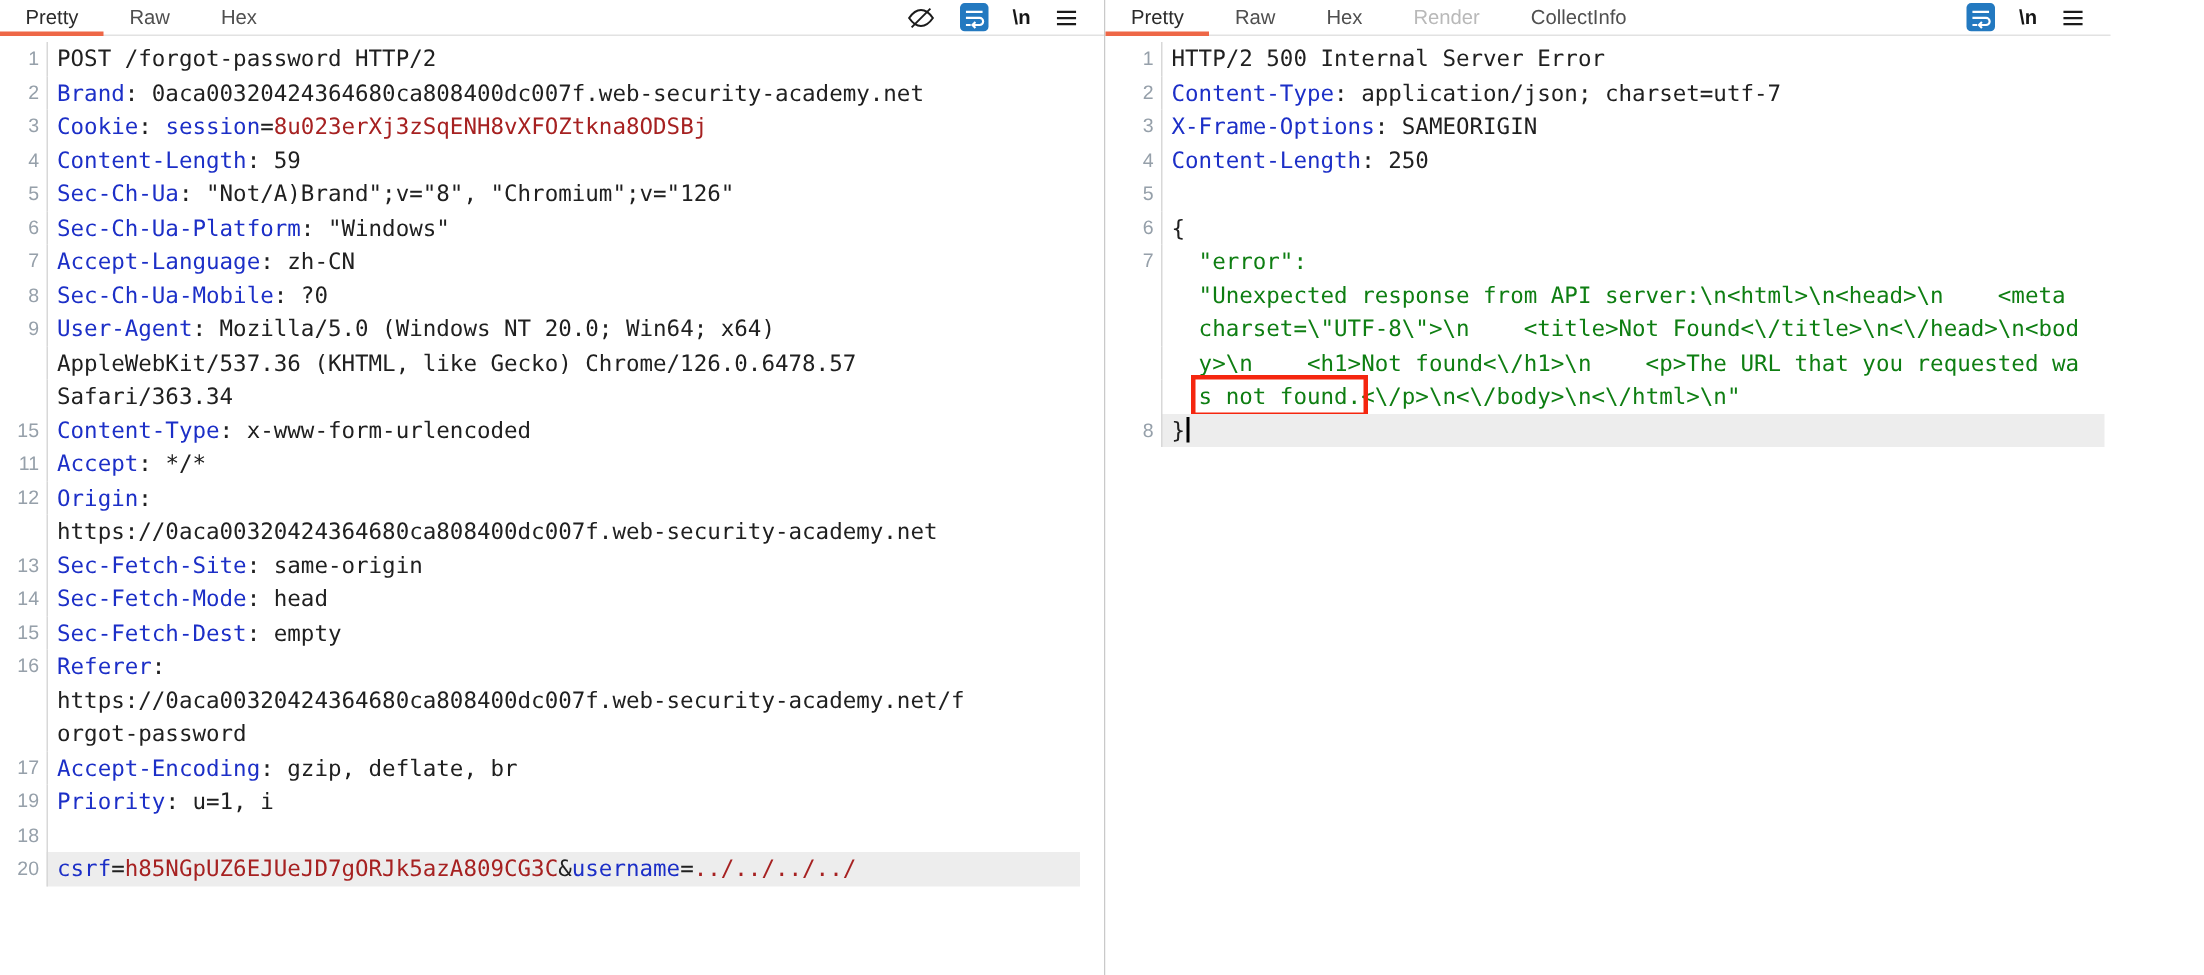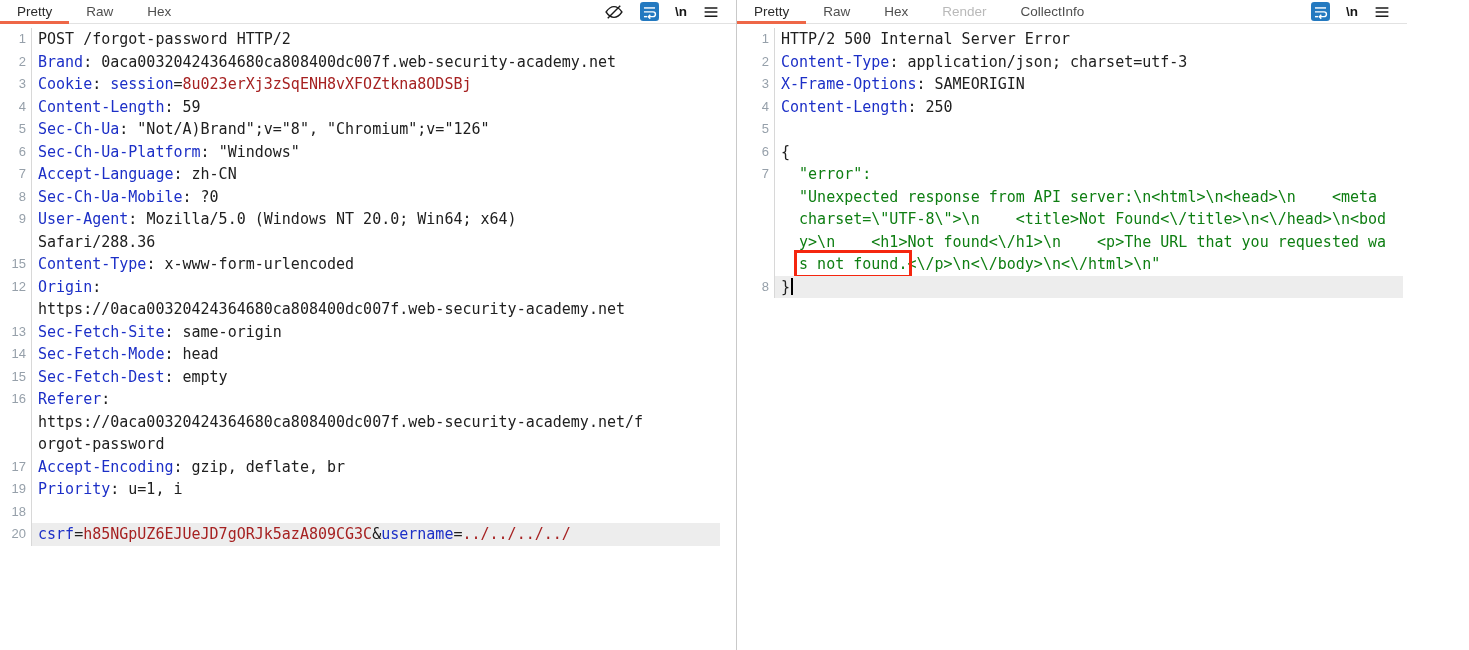--- a/index.html
+++ b/index.html
@@ -98,25 +98,33 @@
         <div class="row">
           <span class="ln">8</span>
           <span class="code"><span class="seg name">Sec-Ch-Ua-Mobile</span><span class="seg plain">: </span><span class="seg plain">?0</span></span>
         </div>
         <div class="row">
           <span class="ln">9</span>
           <span class="code"><span class="seg name">User-Agent</span><span class="seg plain">: </span><span class="seg plain">Mozilla/5.0 (Windows NT 20.0; Win64; x64)</span></span>
         </div>
         <div class="row">
           <span class="ln"></span>
-          <span class="code"><span class="seg plain">Safari/288.36</span></span>
+          <span class="code"><span class="seg plain">AppleWebKit/537.36 (KHTML, like Gecko) Chrome/126.0.6478.57</span></span>
+        </div>
+        <div class="row">
+          <span class="ln"></span>
+          <span class="code"><span class="seg plain">Safari/363.34</span></span>
         </div>
         <div class="row">
           <span class="ln">15</span>
           <span class="code"><span class="seg name">Content-Type</span><span class="seg plain">: </span><span class="seg plain">x-www-form-urlencoded</span></span>
+        </div>
+        <div class="row">
+          <span class="ln">11</span>
+          <span class="code"><span class="seg name">Accept</span><span class="seg plain">: </span><span class="seg plain">*/*</span></span>
         </div>
         <div class="row">
           <span class="ln">12</span>
           <span class="code"><span class="seg name">Origin</span><span class="seg plain">:</span></span>
         </div>
         <div class="row">
           <span class="ln"></span>
           <span class="code"><span class="seg plain">https://0aca00320424364680ca808400dc007f.web-security-academy.net</span></span>
         </div>
         <div class="row">
@@ -188,21 +196,21 @@
           </span>
         </div>
       </div>
     <div class="content">
         <div class="row">
           <span class="ln">1</span>
           <span class="code"><span class="seg plain">HTTP/2 500 Internal Server Error</span></span>
         </div>
         <div class="row">
           <span class="ln">2</span>
-          <span class="code"><span class="seg name">Content-Type</span><span class="seg plain">: </span><span class="seg plain">application/json; charset=utf-3</span></span>
+          <span class="code"><span class="seg name">Content-Type</span><span class="seg plain">: </span><span class="seg plain">application/json; charset=utf-7</span></span>
         </div>
         <div class="row">
           <span class="ln">3</span>
           <span class="code"><span class="seg name">X-Frame-Options</span><span class="seg plain">: </span><span class="seg plain">SAMEORIGIN</span></span>
         </div>
         <div class="row">
           <span class="ln">4</span>
           <span class="code"><span class="seg name">Content-Length</span><span class="seg plain">: </span><span class="seg plain">250</span></span>
         </div>
         <div class="row">

